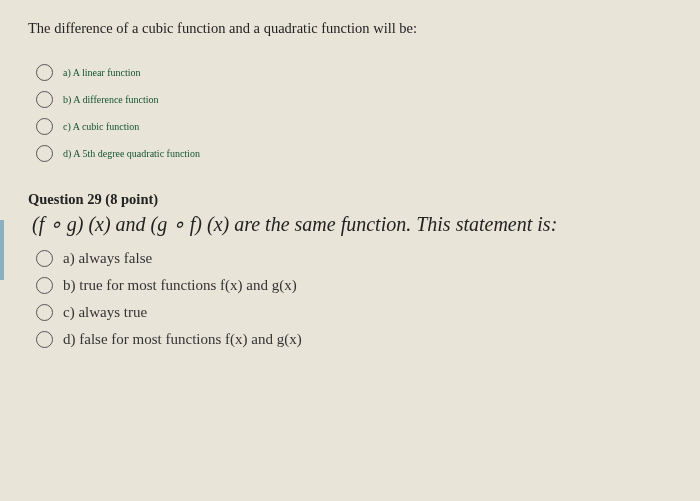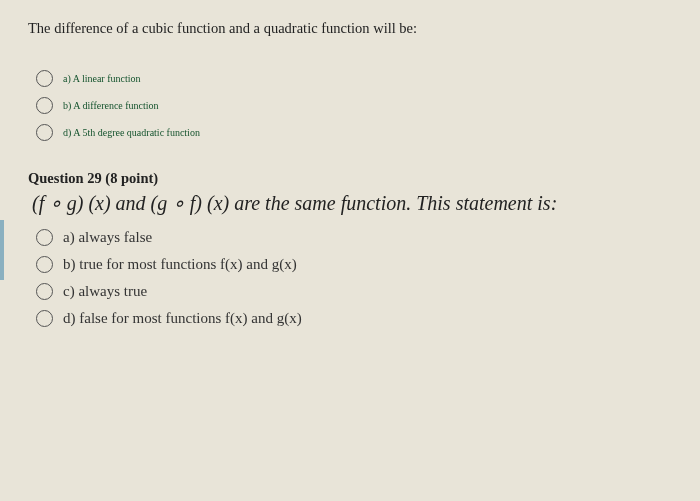--- a/index.html
+++ b/index.html
@@ -26,21 +26,21 @@
       position: relative;
     }
 
     .question-block {
       margin-bottom: 12px;
     }
 
     .question-text {
       font-size: 14.5px;
       color: #222;
-      margin-bottom: 30px;
+      margin-bottom: 24px;
       line-height: 1.5;
     }
 
     .option-row {
       display: flex;
       align-items: center;
       margin-bottom: 10px;
       padding-left: 8px;
     }
 
@@ -105,20 +105,24 @@
     <div class="option-row">
       <div class="radio-circle"></div>
       <span class="option-label">a) A linear function</span>
     </div>
 
     <div class="option-row">
       <div class="radio-circle"></div>
       <span class="option-label">b) A difference function</span>
     </div>
 
+    <div class="option-row">
+      <div class="radio-circle"></div>
+      <span class="option-label">c) A cubic function</span>
+    </div>
 
     <div class="option-row">
       <div class="radio-circle"></div>
       <span class="option-label">d) A 5th degree quadratic function</span>
     </div>
   </div>
 
   <div class="divider"></div>
 
   <div class="question-block">

